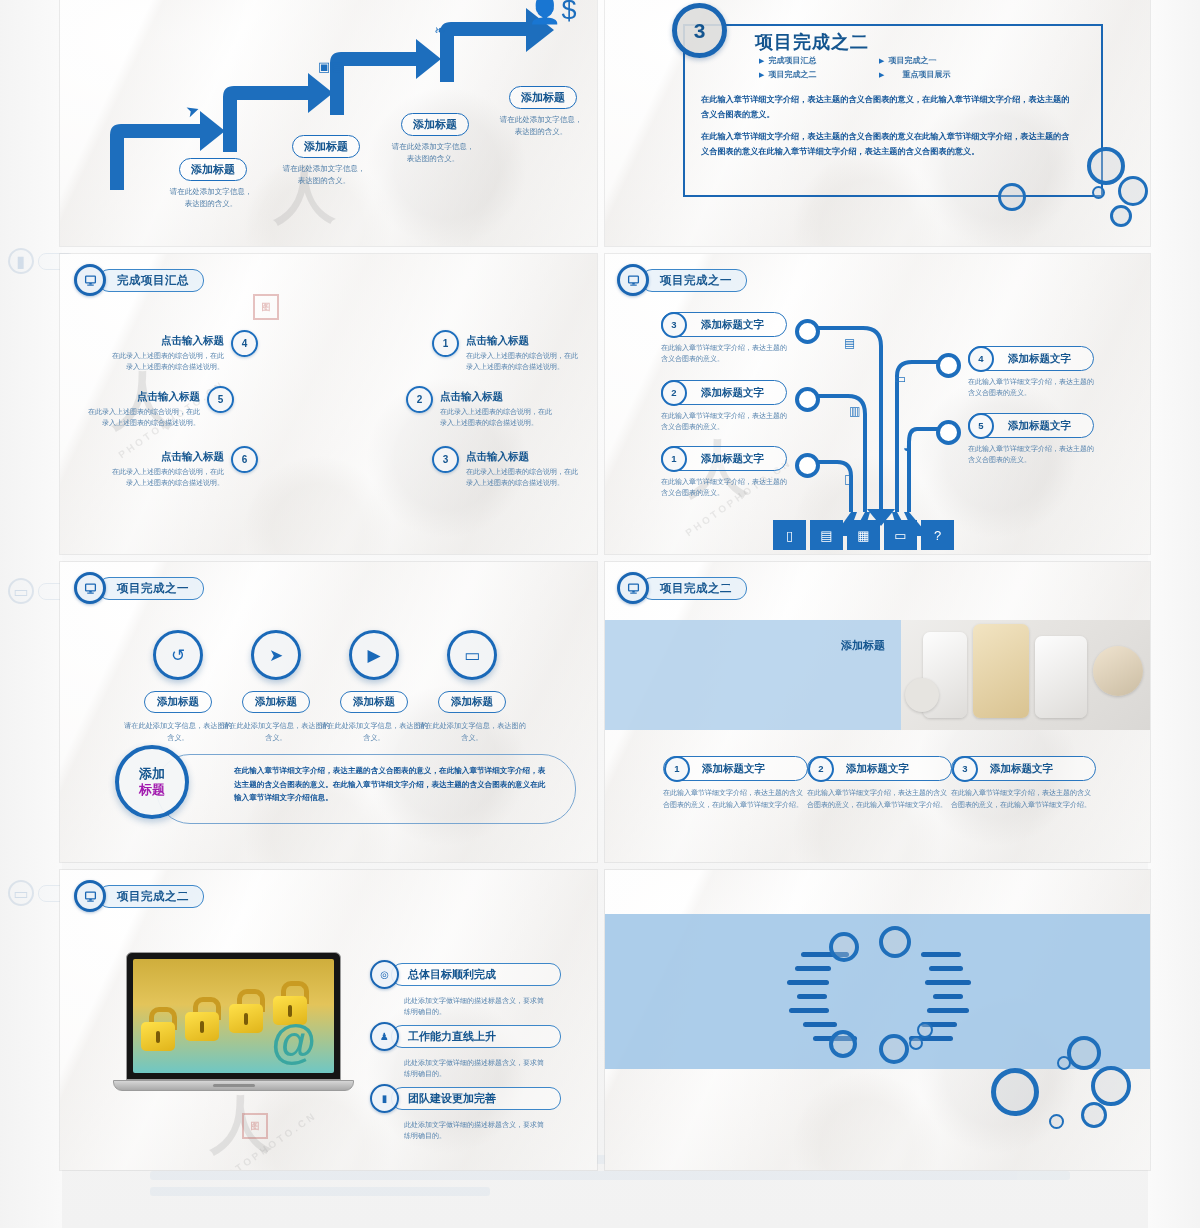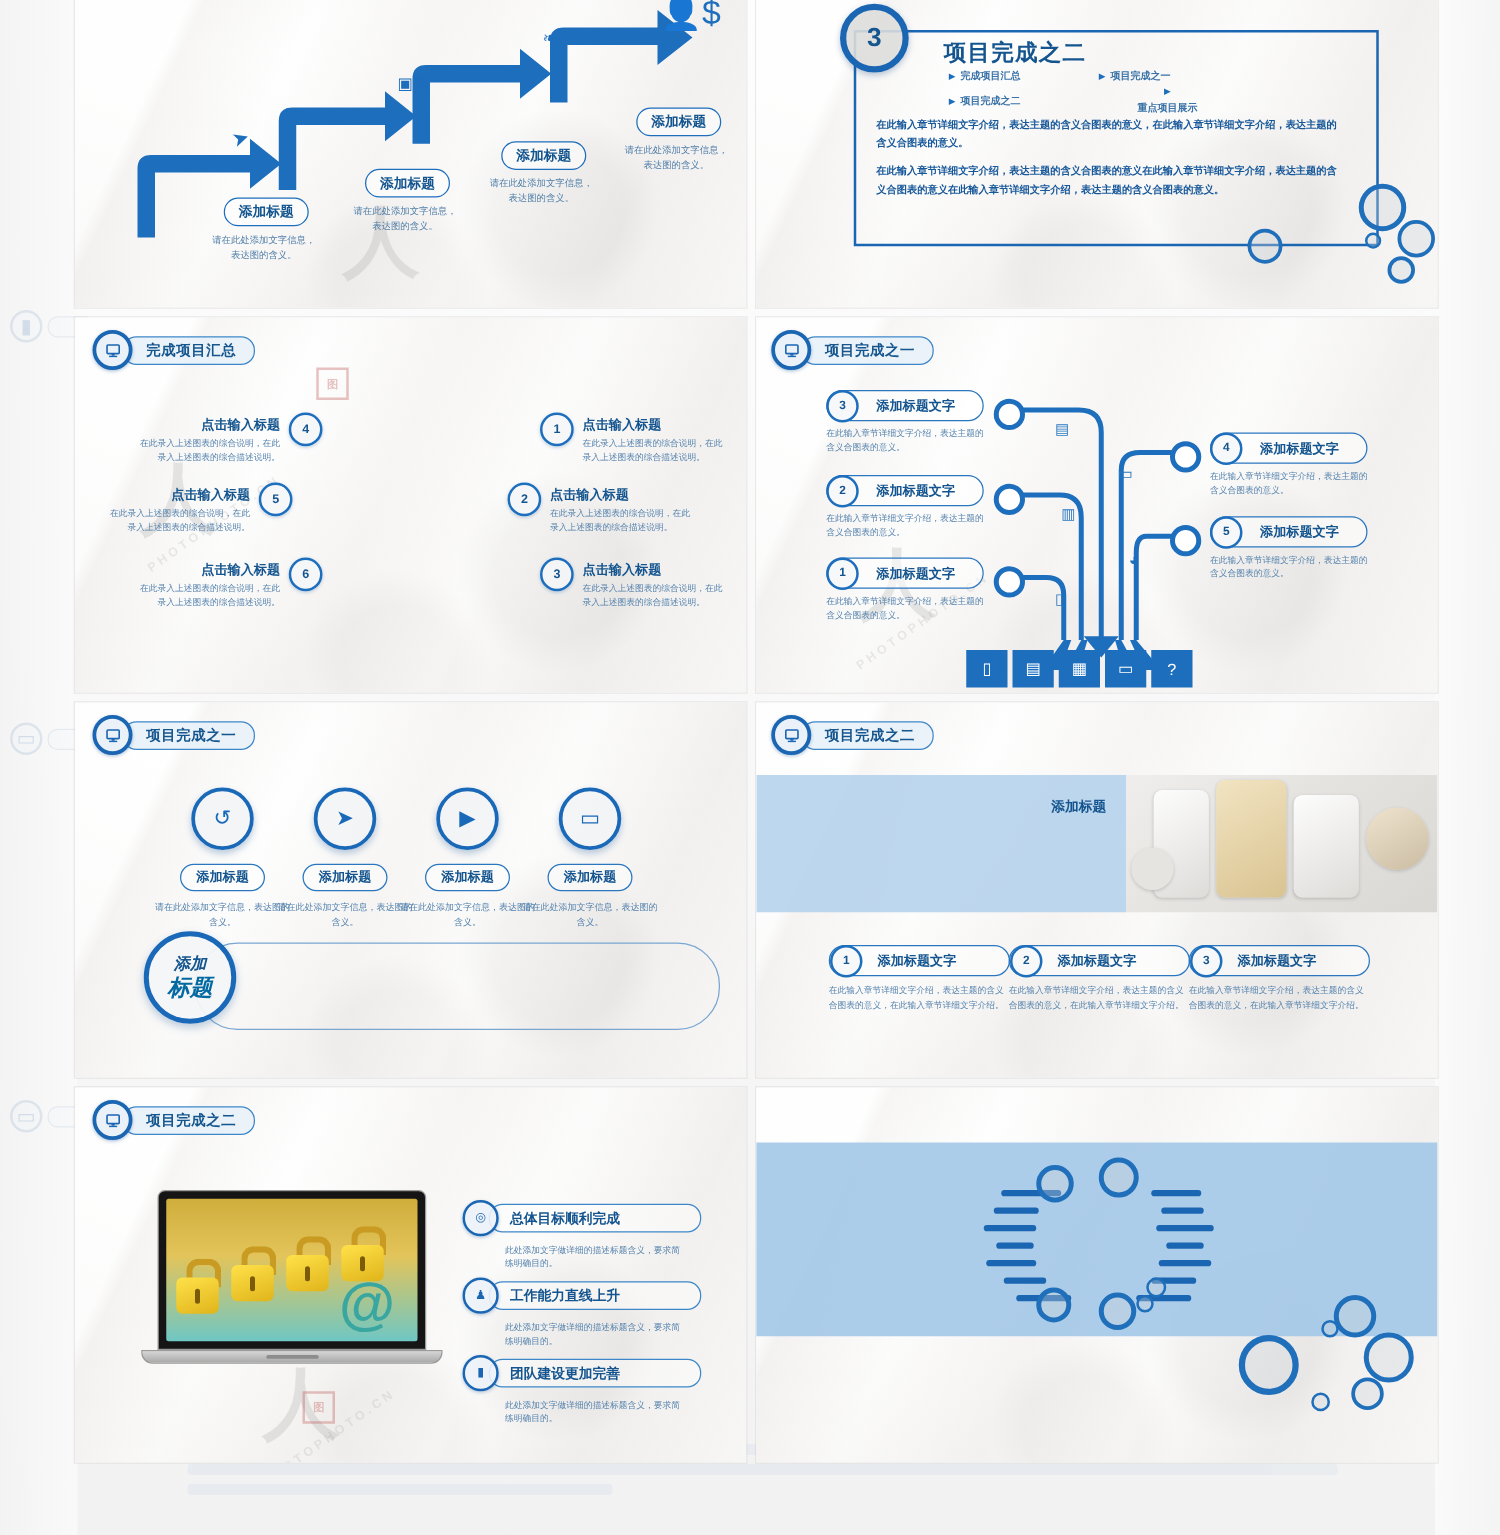--- a/index.html
+++ b/index.html
@@ -241,21 +241,21 @@
             <span style="font-size:8px;font-weight:700;color:#3a73a8;">完成项目汇总</span>
           </div>
           <div style="display:flex;align-items:center;gap:4px;width:110px;">
             <span style="color:#1d6ebd;font-size:7px;">▶</span>
             <span style="font-size:8px;font-weight:700;color:#3a73a8;">项目完成之一</span>
           </div>
           <div style="display:flex;align-items:center;gap:4px;width:110px;">
             <span style="color:#1d6ebd;font-size:7px;">▶</span>
             <span style="font-size:8px;font-weight:700;color:#3a73a8;">项目完成之二</span>
           </div>
-          <div style="display:flex;align-items:center;gap:4px;width:110px;flex-direction:column;">
+          <div style="display:flex;align-items:center;gap:18px;width:110px;">
             <span style="color:#1d6ebd;font-size:7px;">▶</span>
             <span style="font-size:8px;font-weight:700;color:#3a73a8;">重点项目展示</span>
           </div>
         </div>
 
         <div style="position:absolute;left:96px;top:130px;width:375px;font-size:8.2px;line-height:1.82;font-weight:700;color:#17589a;">在此输入章节详细文字介绍，表达主题的含义合图表的意义在此输入章节详细文字介绍，表达主题的含义合图表的意义在此输入章节详细文字介绍，表达主题的含义合图表的意义。</div>
         <div style="position:absolute;left:96px;top:93px;width:375px;font-size:8.2px;line-height:1.82;font-weight:700;color:#17589a;">在此输入章节详细文字介绍，表达主题的含义合图表的意义，在此输入章节详细文字介绍，表达主题的含义合图表的意义。</div>
 
         <div class="bub" style="left:482px;top:147px;width:30px;height:30px;border-width:4px;"></div>
         <div class="bub" style="left:487px;top:186px;width:9px;height:9px;border-width:2px;"></div>
@@ -442,23 +442,24 @@
           <span class="t">添加标题</span>
           <div class="d">请在此处添加文字信息，表达图的含义。</div>
         </div>
         <div class="ic4" style="left:357px;top:68px;">
           <div class="circ">▭</div>
           <span class="t">添加标题</span>
           <div class="d">请在此处添加文字信息，表达图的含义。</div>
         </div>
 
         <div style="position:absolute;left:96px;top:192px;width:418px;height:68px;border:1.4px solid #79a6d1;border-radius:34px;"></div>
-        <div style="position:absolute;left:55px;top:183px;width:66px;height:66px;border-radius:50%;border:4px solid #1a69b8;background:rgba(243,245,247,.95);display:flex;flex-direction:column;align-items:center;justify-content:center;line-height:1.25;box-shadow:0 3px 7px rgba(30,90,150,.3);font-style:italic;">
+        <div style="position:absolute;left:174px;top:202px;width:318px;font-size:7.6px;line-height:1.78;color:#17589a;font-weight:700;">在此输入章节详细文字介绍，表达主题的含义合图表的意义，在此输入章节详细文字介绍，表达主题的含义合图表的意义。在此输入章节详细文字介绍，表达主题的含义合图表的意义在此输入章节详细文字介绍信息。</div>
+        <div style="position:absolute;left:55px;top:183px;width:66px;height:66px;border-radius:50%;border:4px solid #1a69b8;background:rgba(243,245,247,.95);display:flex;flex-direction:column;align-items:center;justify-content:center;line-height:1.25;box-shadow:0 3px 7px rgba(30,90,150,.3);">
           <span style="font-size:13px;font-weight:700;color:#14558f;">添加</span>
-          <span style="font-size:18px;font-weight:700;color:#0369a1;">标题</span>
+          <span style="font-size:13px;font-weight:700;color:#a21caf;">标题</span>
         </div>
       </div>
     </div>
 
     <div class="slide right" style="height:300px;">
       <div class="paper"></div>
       <div class="content">
         <div class="head" style="left:12px;top:10px;">
           <span class="h-ic">
             <svg width="13" height="13" viewBox="0 0 16 16">

